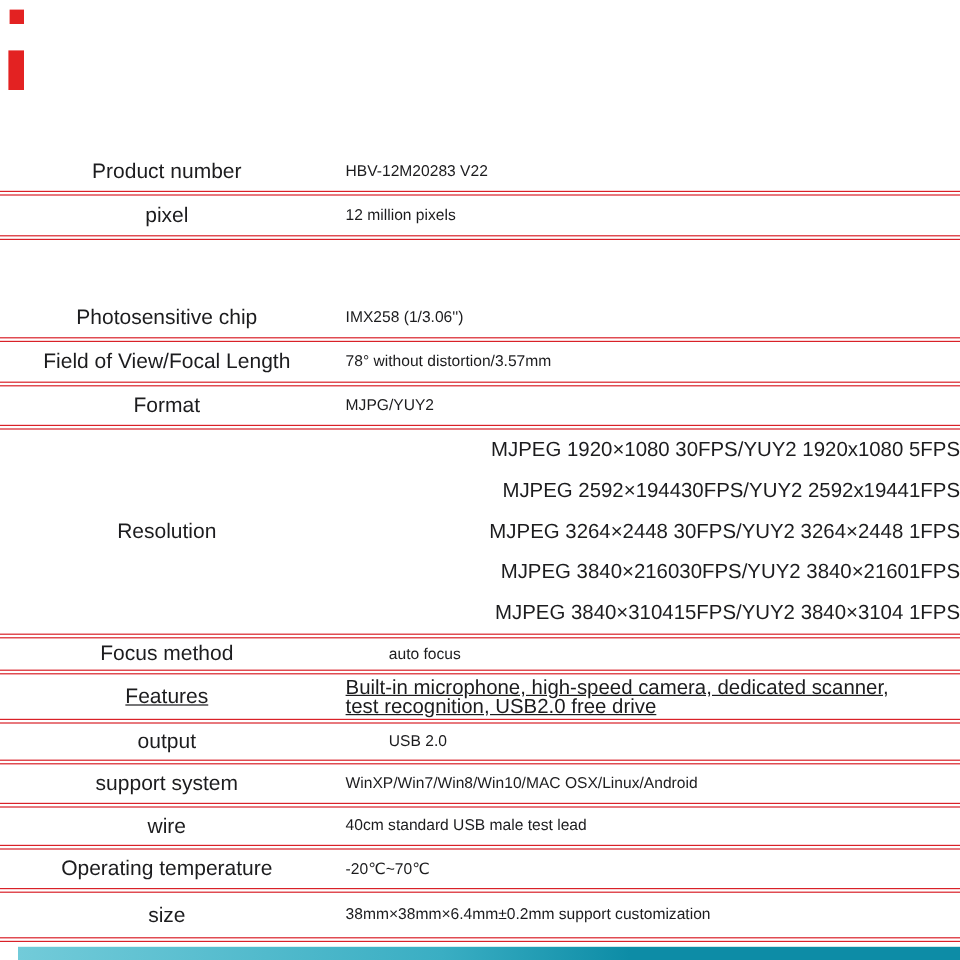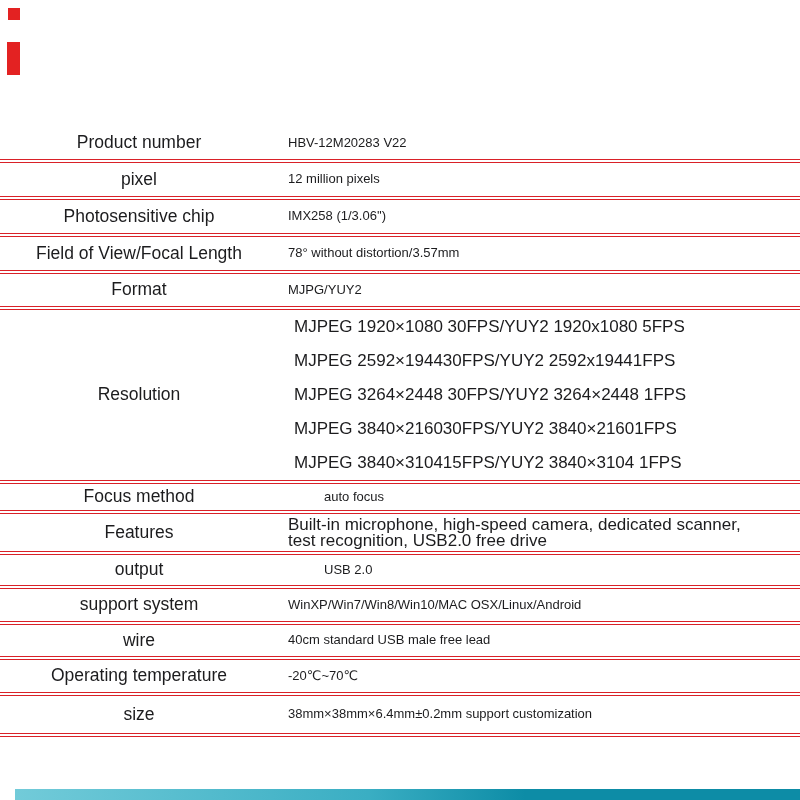--- a/index.html
+++ b/index.html
@@ -32,29 +32,29 @@
     text-align:center;
     font-size:17.5px;
     line-height:1.1;
   }
   .row .value{
     flex:1 1 auto;
     padding-left:10px;
     font-size:13px;
     line-height:1.1;
   }
-  .r1{height:32px;} .r2{height:33px;} .r3{height:33px;} .r4{height:33px;}
+  .r1{height:32px;} .r2{height:33px;} .r3{height:33px;margin-top:48px;} .r4{height:33px;}
   .r5{height:32px;}
   .r6{height:170px;}
   .r6 .value{
     display:flex;flex-direction:column;justify-content:space-around;
-    height:100%;padding-left:16px;font-size:17px;
+    height:100%;padding-left:16px;font-size:17px;text-align:right;
   }
   .r7{height:26px;gap:36px;} 
-  .r8{height:37px;}
+  .r8{height:37px;text-decoration:underline;}
   .r8 .value{font-size:17px;line-height:16px;}
   .r9{height:30px;gap:36px;} .r10{height:32px;} .r11{height:31px;}
   .r12{height:32px;} .r13{height:37px;}
 
   .corner-mark{position:absolute;background:var(--corner-mark-red);}
   .corner-mark.m1{left:8px;top:8px;width:12px;height:12px;}
   .corner-mark.m2{left:7px;top:42px;width:13px;height:33px;}
 
   .bottom-bar{
     position:absolute;left:15px;right:0;bottom:0;height:11px;
@@ -140,21 +140,21 @@
     <div class="divider"></div>
 
     <div class="row r10">
       <div class="label">support system</div>
       <div class="value">WinXP/Win7/Win8/Win10/MAC OSX/Linux/Android</div>
     </div>
     <div class="divider"></div>
 
     <div class="row r11">
       <div class="label">wire</div>
-      <div class="value">40cm standard USB male free lead</div>
+      <div class="value">40cm standard USB male test lead</div>
     </div>
     <div class="divider"></div>
 
     <div class="row r12">
       <div class="label">Operating temperature</div>
       <div class="value">-20℃~70℃</div>
     </div>
     <div class="divider"></div>
 
     <div class="row r13">

